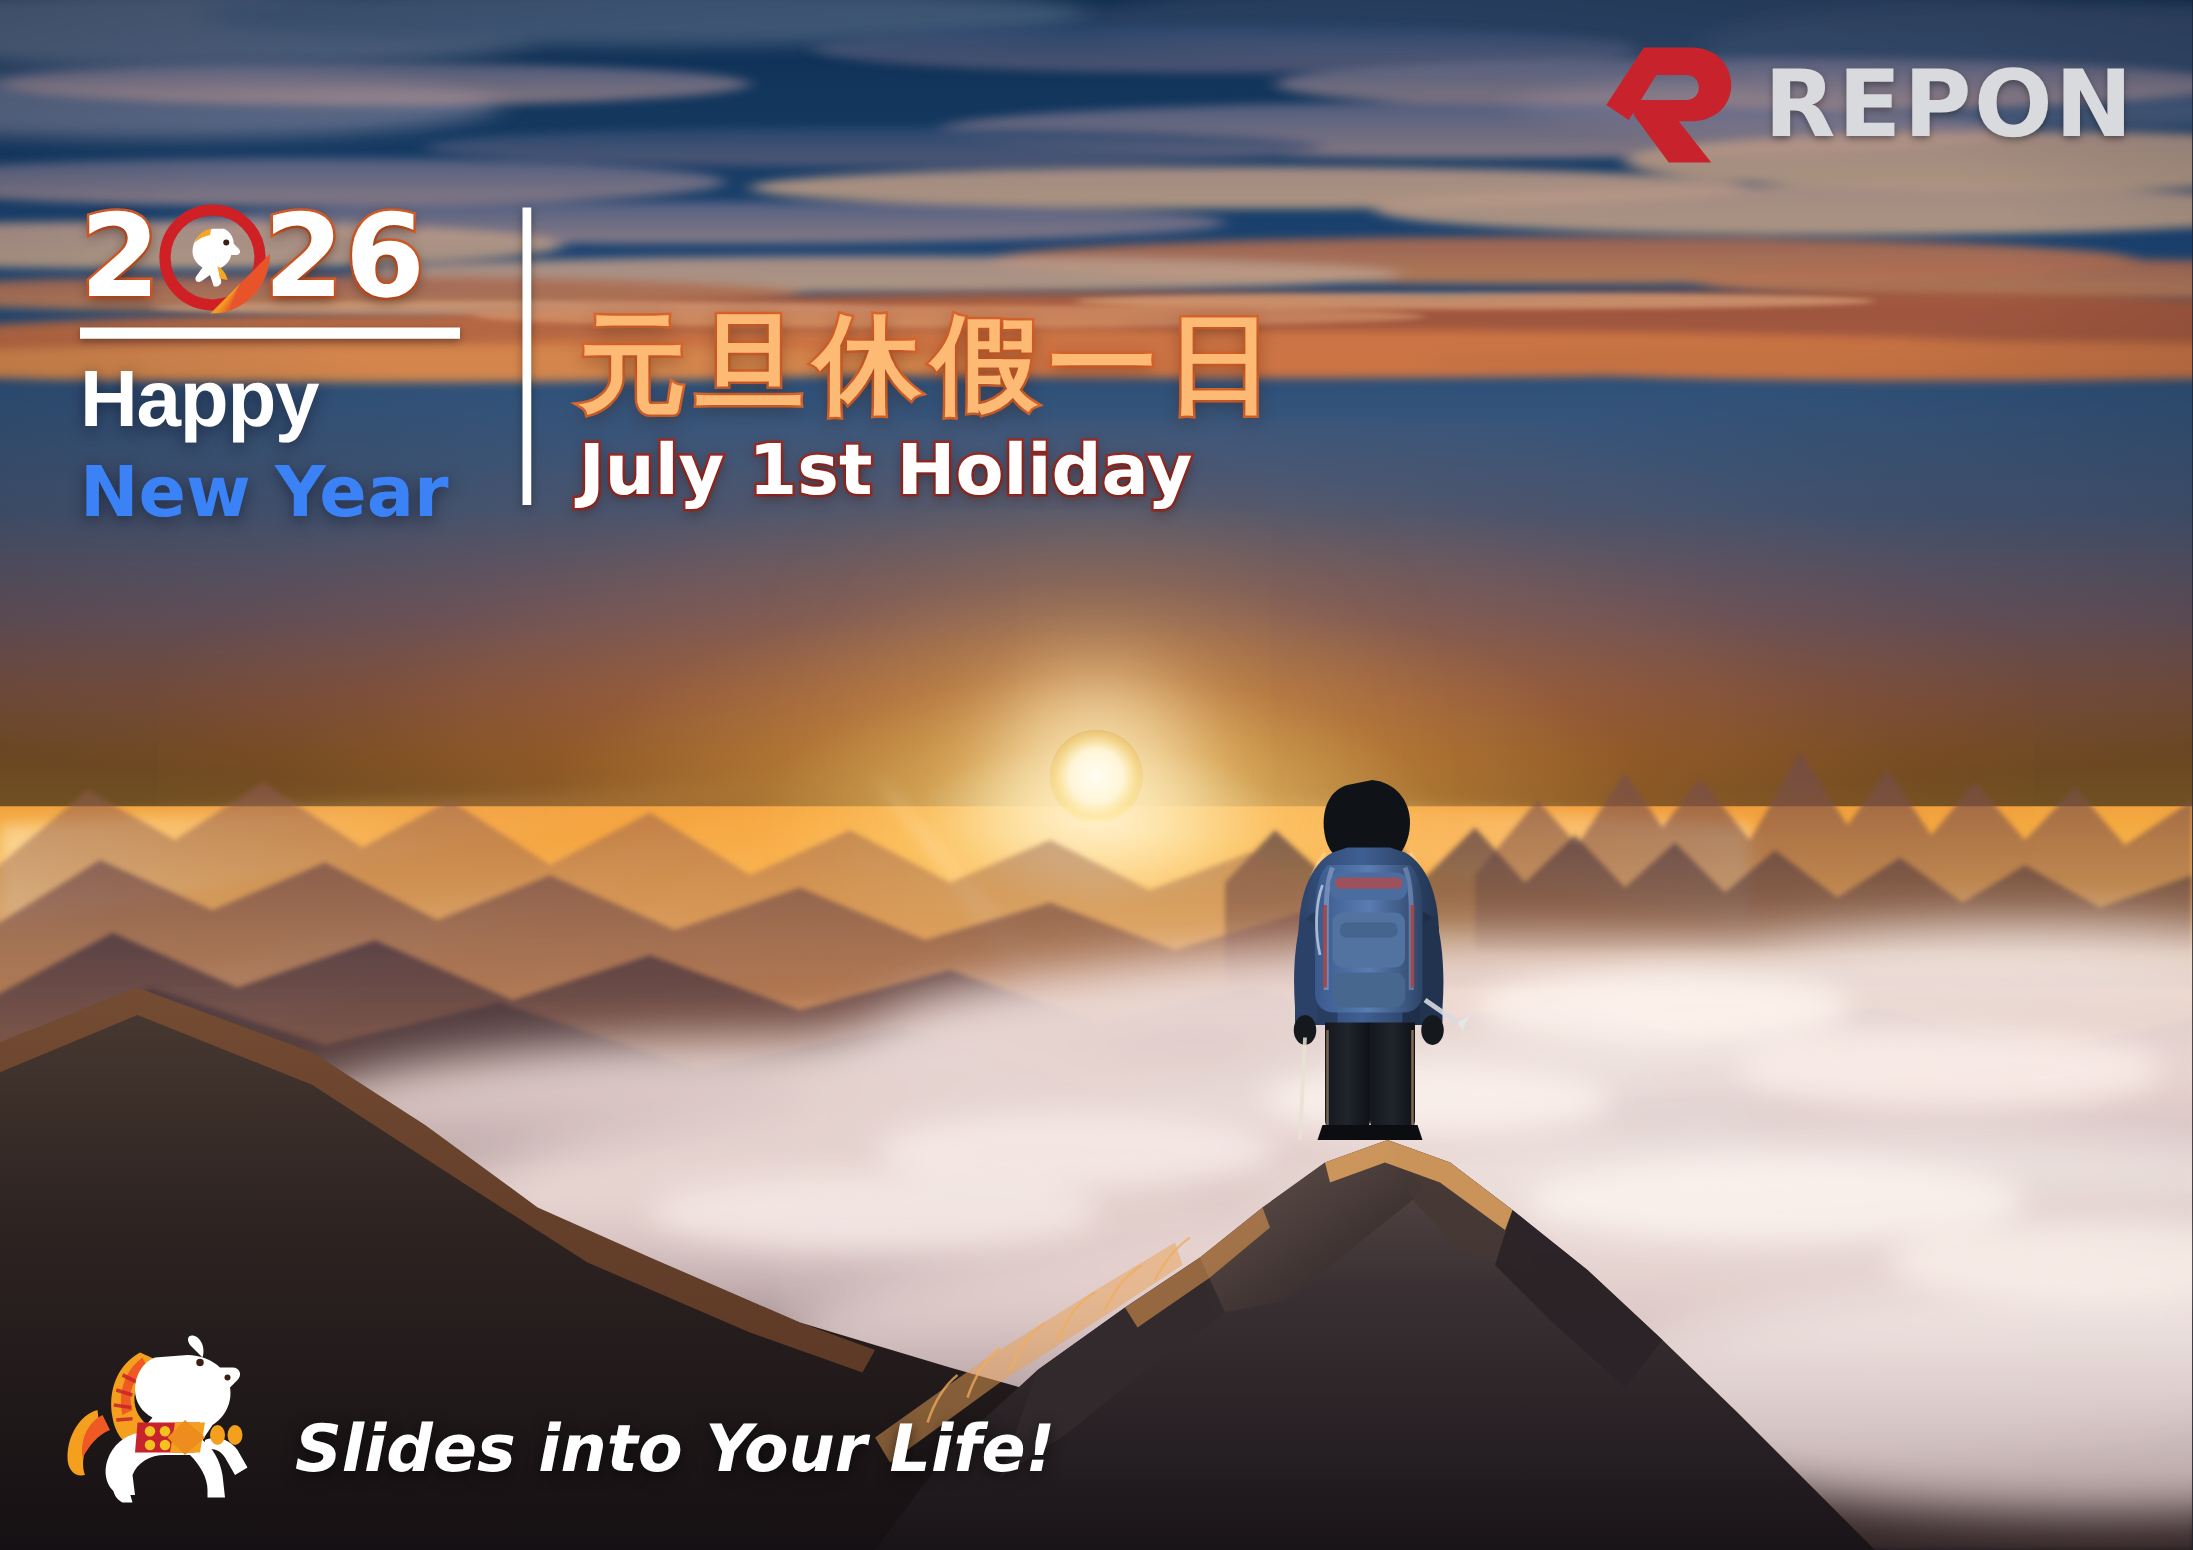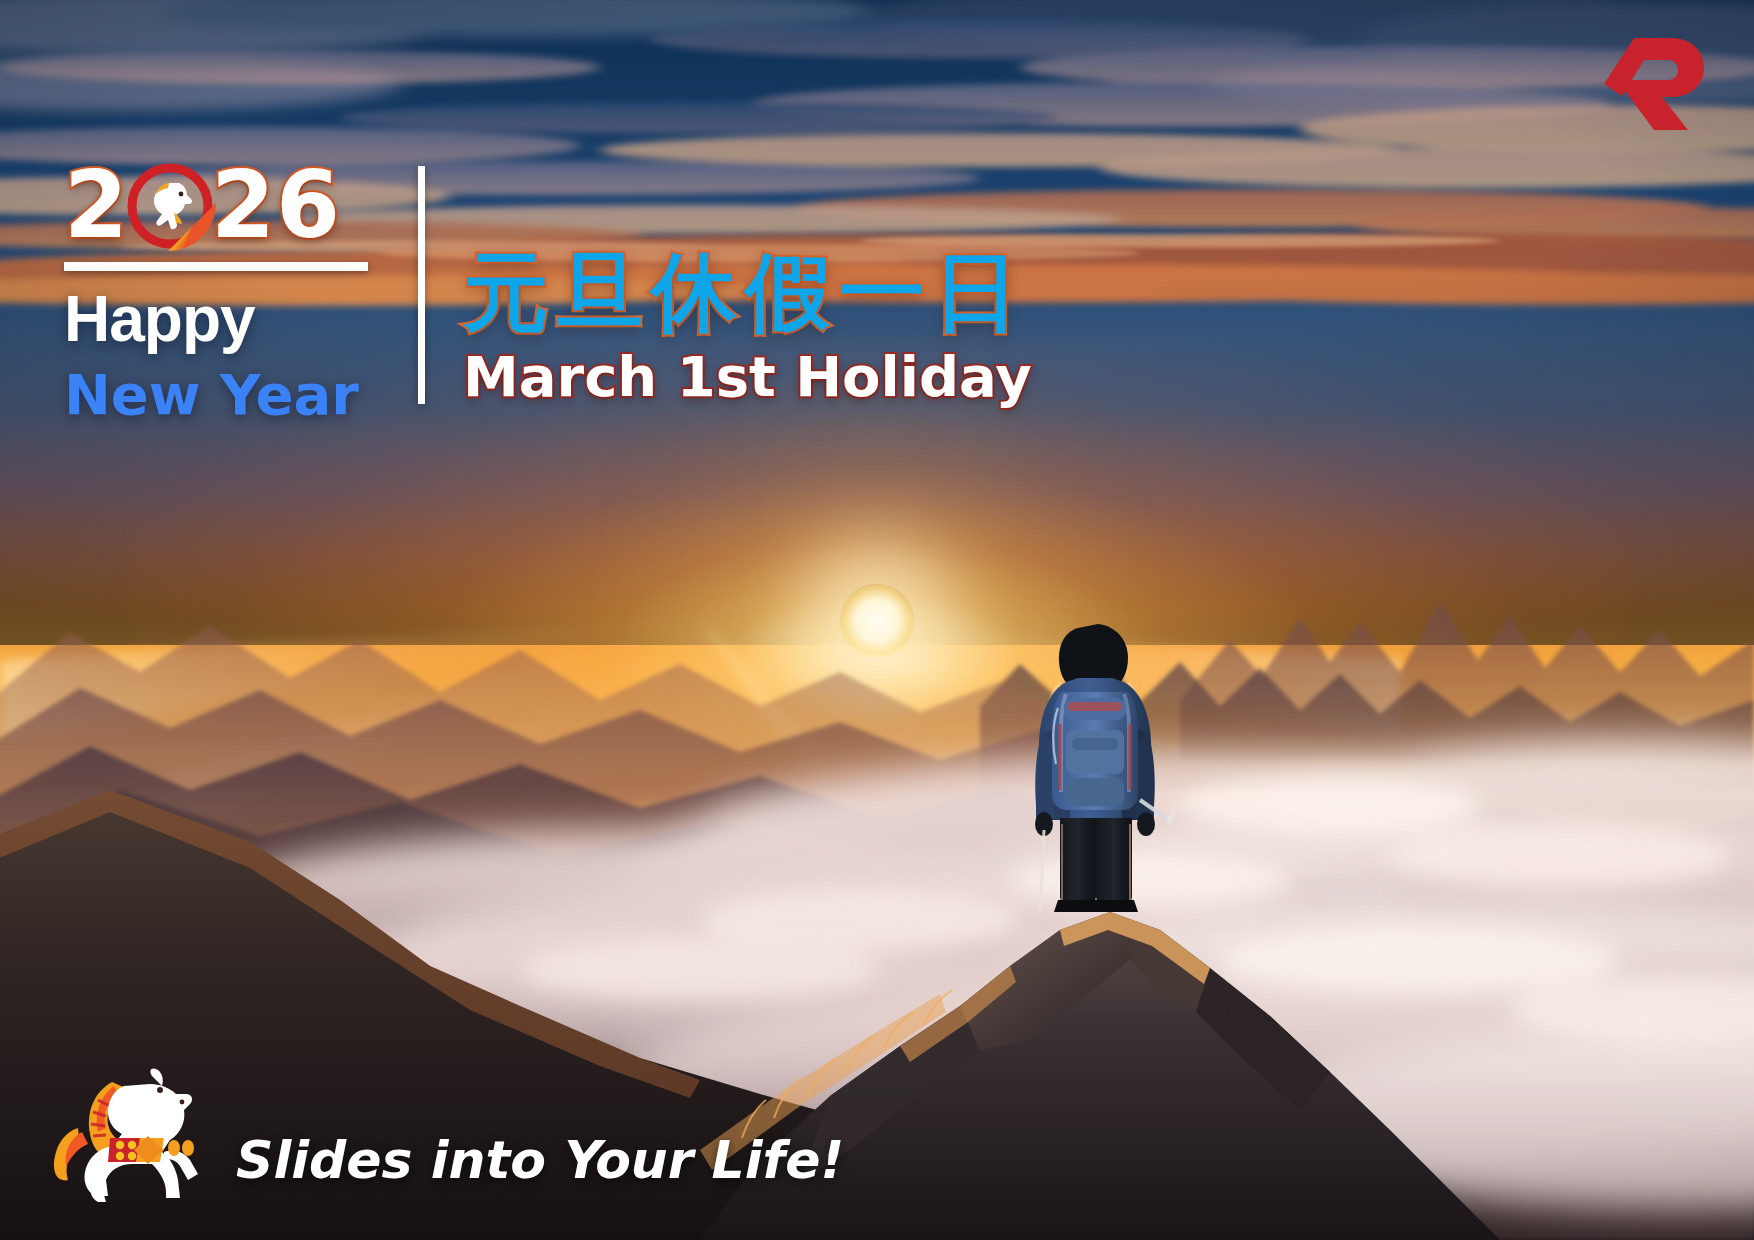--- a/index.html
+++ b/index.html
@@ -131,21 +131,21 @@
 
   #divider{
     width:7px; background:#fff; margin:6px 38px 0 34px;
     height:238px;
     box-shadow:0 2px 8px rgba(0,0,0,.35);
   }
 
   #right-col{ padding-top:84px; }
   #cn-line{
     font-size:86px; line-height:96px; font-weight:bold;
-    color:#0ea5e9;
+    color:#fdba74;
     letter-spacing:8px;
     -webkit-text-stroke:4px #e1682f;
     paint-order:stroke fill;
     text-shadow:0 4px 14px rgba(60,20,0,.40);
     font-family:"DejaVu Sans", sans-serif;
     white-space:nowrap;
   }
   #en-line{
     margin-top:6px;
     font-size:56px; line-height:62px; font-weight:bold;
@@ -506,20 +506,21 @@
     <path d="M140,188 L166,206" stroke="#d8dbe0" stroke-width="4" opacity=".9"></path>
     <path d="M166,206 L176,200 L170,212 Z" fill="#e4e7ea" opacity=".9"></path>
   </svg>
 
   <div id="logo">
     <svg id="logo-mark" viewBox="0 0 112 100">
       <path d="M8,50 L38,4 L76,4 C96,4 108,18 108,34 C108,50 96,62 78,63
                L66,63 L92,96 L58,96 L30,58 L30,46 L72,46 C78,46 82,42 82,36
                C82,30 78,26 72,26 L48,26 L26,62 Z" fill="#c8232c"></path>
     </svg>
+    <div id="logo-text">REPON</div>
   </div>
 
   <div id="headline">
 
     <div id="left-col">
       <div id="year-row">
         <span class="yd">2</span>
         <span id="horse-badge">
           <svg viewBox="0 0 86 86" style="position:absolute;inset:0;">
             <circle cx="43" cy="43" r="38" fill="none" stroke="#cf2026" stroke-width="9"></circle>
@@ -544,21 +545,21 @@
       <div id="rule"></div>
 
       <div id="happy">Happy</div>
       <div id="newyear">New Year</div>
     </div>
 
     <div id="divider"></div>
 
     <div id="right-col">
       <div id="cn-line">元旦休假一日</div>
-      <div id="en-line">March 1st Holiday</div>
+      <div id="en-line">July 1st Holiday</div>
     </div>
   </div>
 
   <div id="footer">
     <svg id="mascot" viewBox="0 0 170 150">
 
       <path d="M30,72 C16,76 6,92 6,110 C6,120 12,126 20,124 C16,112 20,98 32,90 Z" fill="#f4a01e"></path>
       <path d="M34,76 C22,82 16,96 18,110 C24,100 30,92 40,88 Z" fill="#ef5a24"></path>
 
       <path d="M64,26 C46,36 38,56 42,78 C44,90 50,98 58,102 L70,84

